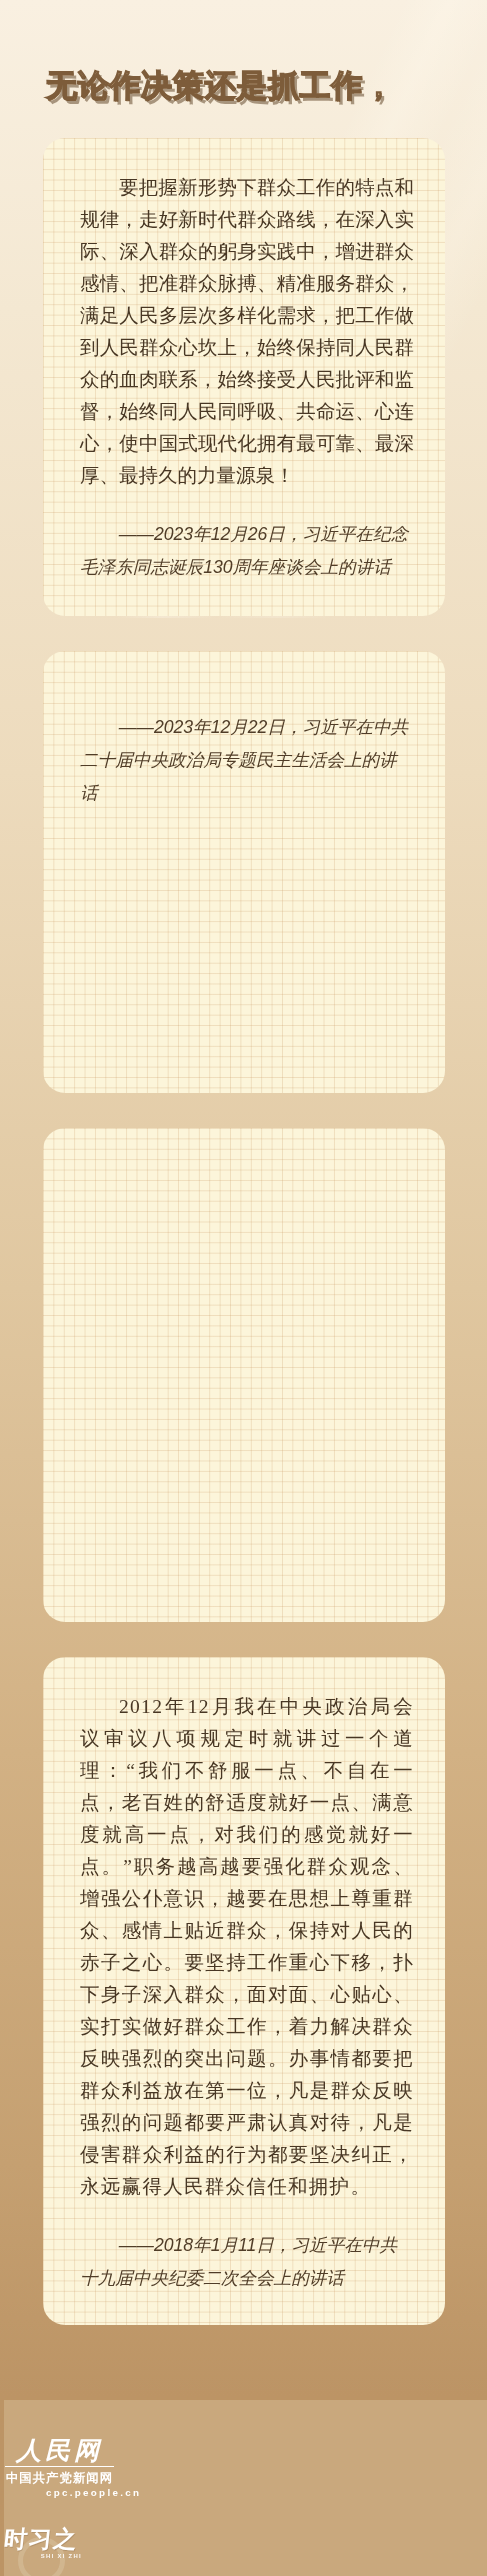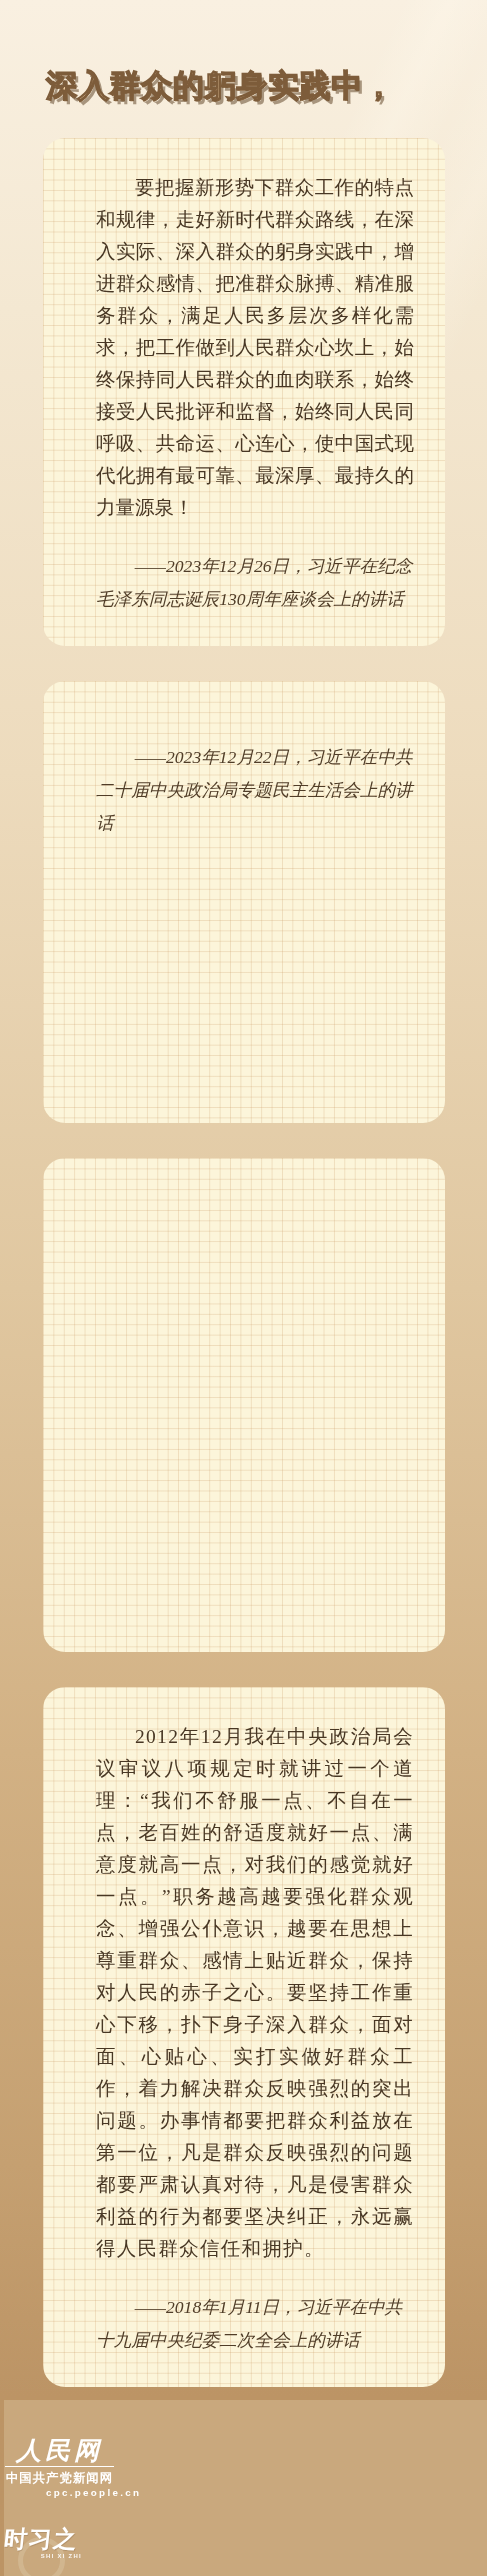--- a/index.html
+++ b/index.html
@@ -27,21 +27,21 @@
     letter-spacing:0.7px;
     color:#eecda2;
     -webkit-text-stroke:1.3px #7d5c3a;
     text-shadow:3.3px 3.9px 0 rgba(88,59,30,0.50), 0.7px 0.7px 0 #8a6742;
   }
   .title span { display:block; }
   .card {
     position:relative;
     width:402px; margin:16px auto;
     box-sizing:border-box;
-    padding:34px 31px 30px 53px;
+    padding:34px 31px 30px 37px;
     border-radius:22px;
     background-color:#fcf5da;
     background-image:
       linear-gradient(to right,  rgba(205,160,110,0.28) 0.7px, transparent 0.7px),
       linear-gradient(to bottom, rgba(205,160,110,0.28) 0.7px, transparent 0.7px);
     background-size:10.4px 10.4px;
   }
   .card-1 { margin-top:31px; min-height:478px; }
   .card + .card { margin-top:35px; }
   .card-2 { min-height:442px; }
@@ -51,21 +51,21 @@
     margin:0;
     font-family:"Liberation Serif", serif;
     font-size:19.5px; line-height:32px;
     color:#483724;
     text-align:justify;
     text-indent:2em;
   }
   .card-4 .quote { letter-spacing:1.3px; }
   .attribution {
     margin:26px 0 0 0;
-    font-family:Liberation Serif, serif;
+    font-family:Liberation Sans, sans-serif;
     font-style:italic;
     font-size:17.6px; line-height:33px;
     color:#503d28;
     text-align:left;
     text-indent:2.2em;
   }
   .footer {
     position:absolute; left:4px; bottom:0;
     width:488px; height:176px;
     background:#c9a87d;
@@ -112,21 +112,21 @@
     opacity:.9;
   }
 </style>
 </head>
 <body>
 
 <div class="page">
   <div class="rays"></div>
 
   <h1 class="title">
-    <span>深入群众的躬身实践中，</span>
+    <span>无论作决策还是抓工作，</span>
   </h1>
 
   <section class="card card-1">
     <p class="quote">要把握新形势下群众工作的特点和规律，走好新时代群众路线，在深入实际、深入群众的躬身实践中，增进群众感情、把准群众脉搏、精准服务群众，满足人民多层次多样化需求，把工作做到人民群众心坎上，始终保持同人民群众的血肉联系，始终接受人民批评和监督，始终同人民同呼吸、共命运、心连心，使中国式现代化拥有最可靠、最深厚、最持久的力量源泉！</p>
     <p class="attribution">——2023年12月26日，习近平在纪念毛泽东同志诞辰130周年座谈会上的讲话</p>
   </section>
 
   <section class="card card-2">
     <p class="attribution">——2023年12月22日，习近平在中共二十届中央政治局专题民主生活会上的讲话</p>
   </section>

